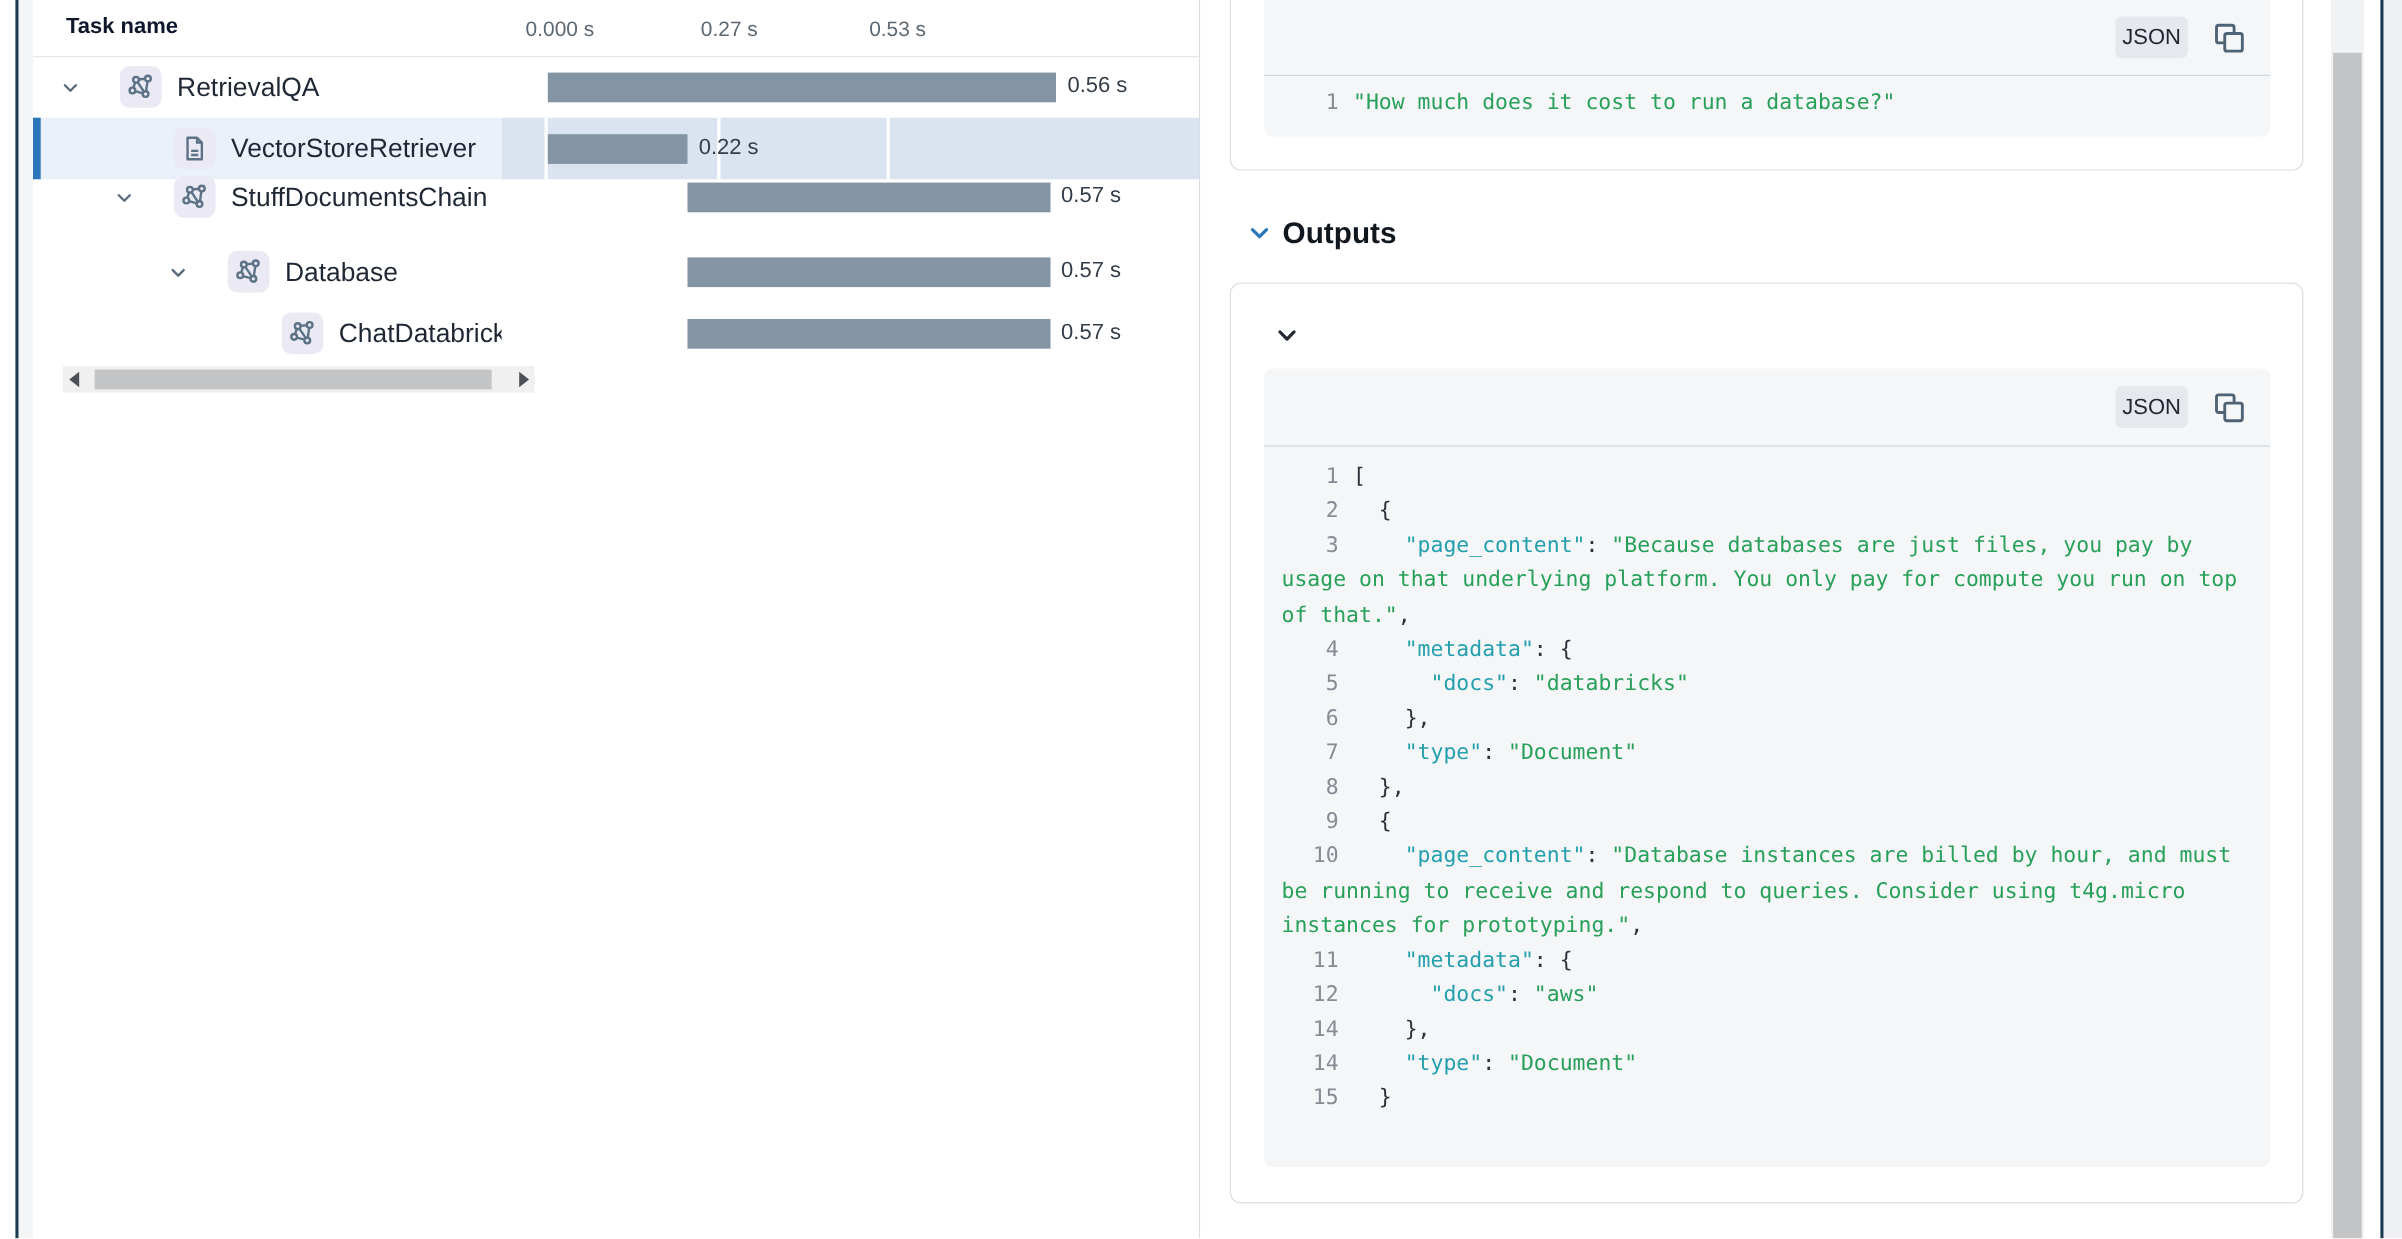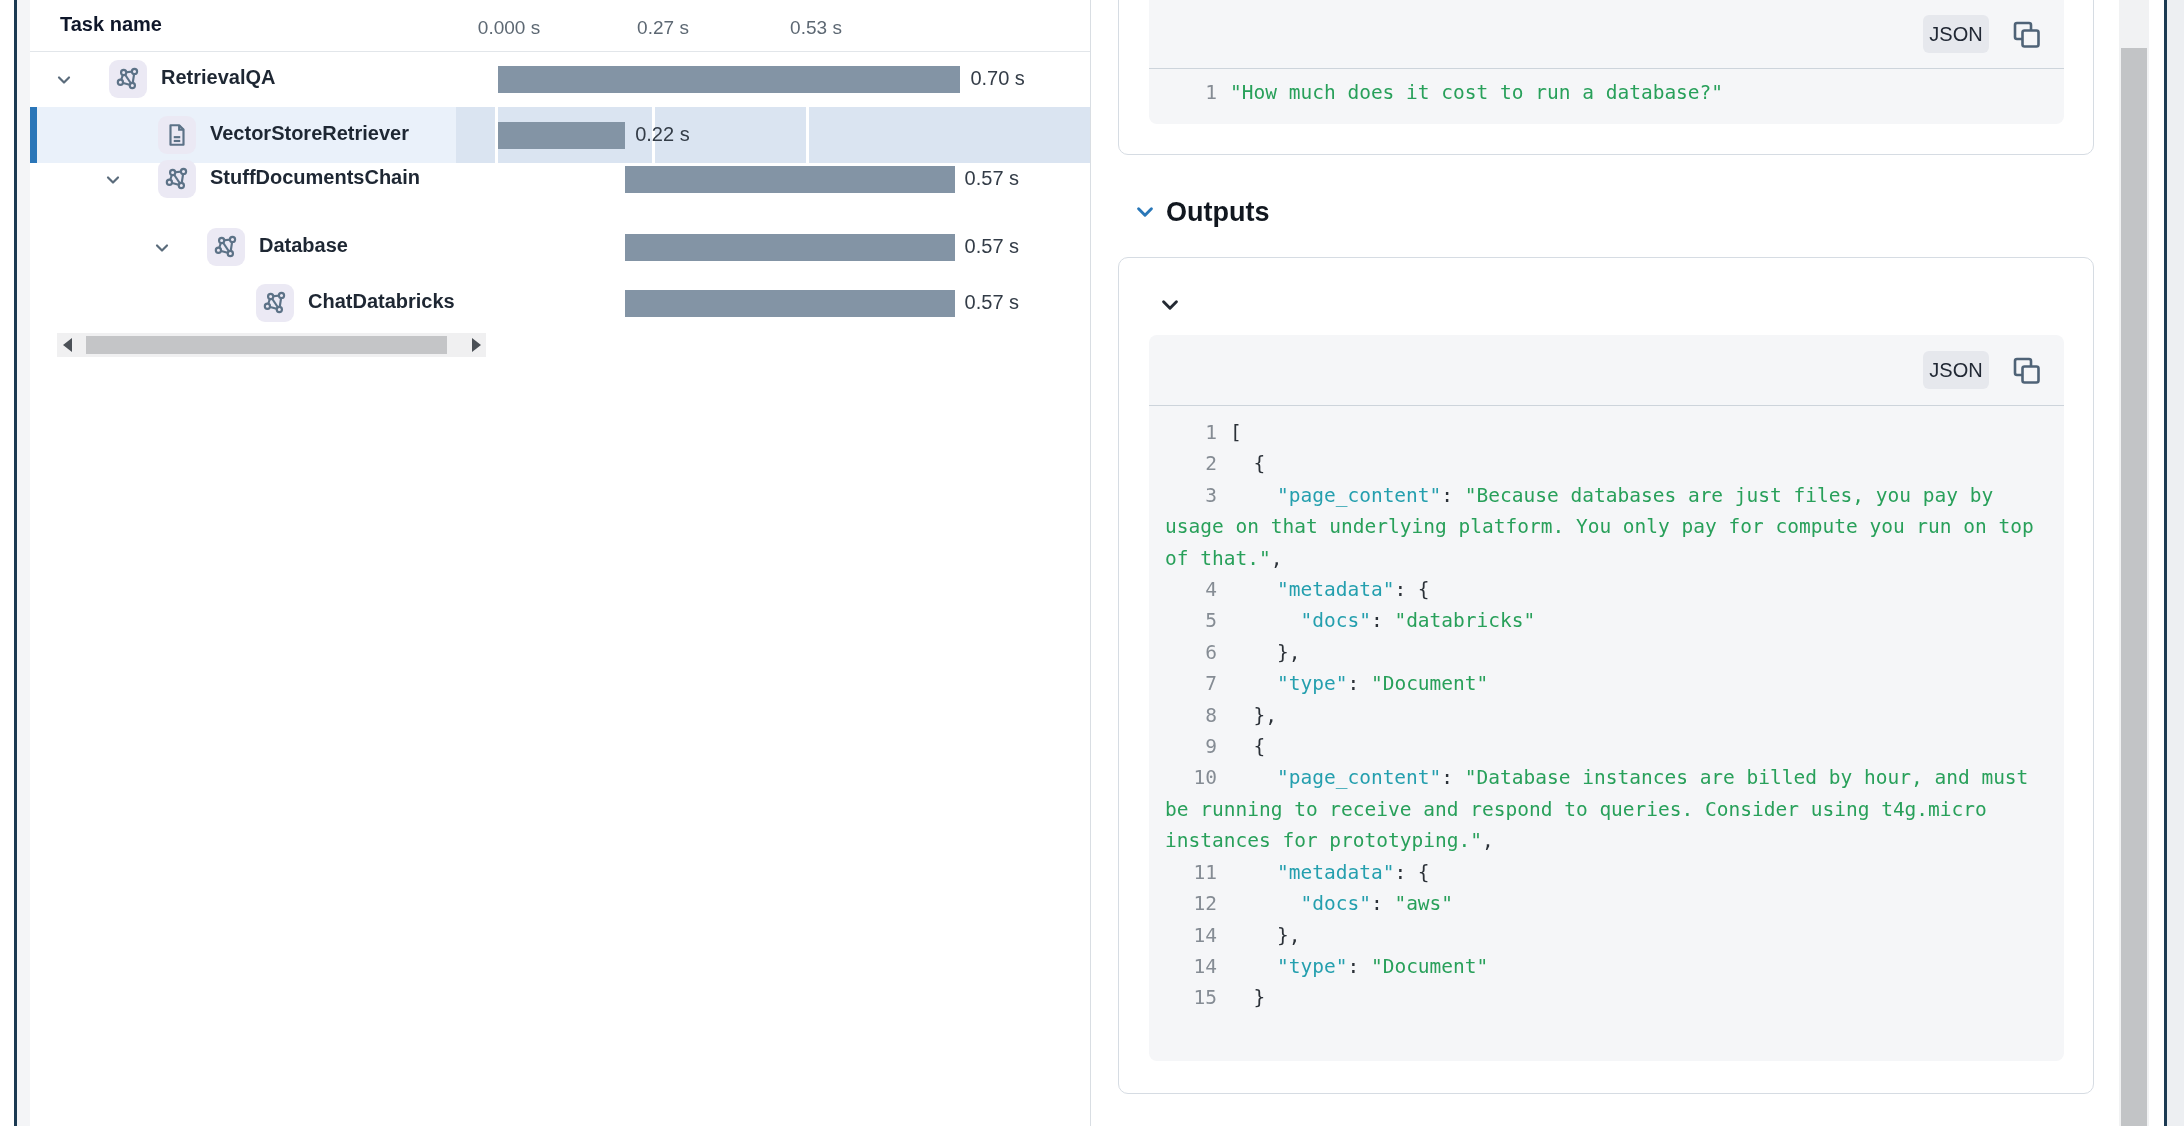--- a/index.html
+++ b/index.html
@@ -17,21 +17,21 @@
   .task-name{left:14px;top:13px;font-size:20px;font-weight:bold;color:#0f172a;margin-left:16px;}
   .tick{top:17px;font-size:19px;color:#5d6873;transform:translateX(-50%);white-space:nowrap;}
   .tree-row{left:0;width:1060px;height:56px;}
   .row-accent{left:0;top:0;width:7px;height:56px;background:#2a76b8;}
   .row-bg-label{top:0;height:56px;background:#eaf1fa;}
   .row-bg-timeline{top:0;height:56px;background:#dae4f1;}
   .gridline{top:0;width:3px;height:56px;background:#fff;}
   .chev{top:19px;width:20px;height:20px;}
   .node-icon{top:9px;width:38px;height:38px;background:#ebe9f4;border-radius:9px;
              display:flex;align-items:center;justify-content:center;}
-  .row-label{top:15px;font-size:20px;color:#1e2733;white-space:nowrap;overflow:hidden;font-weight:bold;}
+  .row-label{top:15px;font-size:24px;color:#1e2733;white-space:nowrap;overflow:hidden;}
   .bar{top:15px;height:27px;background:#8394a5;}
   .dur{top:16px;font-size:20px;color:#333c47;white-space:nowrap;}
 
   
   .hsb-track{left:27px;top:333px;width:429px;height:24px;background:#f0f0f1;}
   .hsb-thumb{left:29px;top:3px;width:361px;height:18px;background:#c4c5c7;}
   .hsb-btn{top:0;width:20px;height:24px;display:flex;align-items:center;justify-content:center;}
   .tri-l{width:0;height:0;border-top:7px solid transparent;border-bottom:7px solid transparent;border-right:9px solid #4c5157;}
   .tri-r{width:0;height:0;border-top:7px solid transparent;border-bottom:7px solid transparent;border-left:9px solid #4c5157;}
 
@@ -87,21 +87,21 @@
               <line x1="18" y1="5" x2="16" y2="18"></line>
               <line x1="5" y1="15" x2="16" y2="18"></line>
               <circle cx="8" cy="6" r="2.4" fill="#ebe9f4"></circle>
               <circle cx="18" cy="5" r="2.4" fill="#ebe9f4"></circle>
               <circle cx="5" cy="15" r="2.4" fill="#ebe9f4"></circle>
               <circle cx="16" cy="18" r="2.4" fill="#ebe9f4"></circle>
             </svg>
           </div>
           <div class="abs row-label" style="left:131px;width:295px">RetrievalQA</div>
           <div class="abs bar" style="left:468px;width:462.40000000000003px"></div>
-          <div class="abs dur" style="left:940.4000000000001px">0.70 s</div>
+          <div class="abs dur" style="left:940.4000000000001px">0.56 s</div>
         </div>
         <div class="abs tree-row" style="top: 56px;">
           <div class="abs row-bg-label" style="left:7px;width:419px"></div>
           <div class="abs row-bg-timeline" style="left:426px;width:634px"></div>
           <div class="abs gridline" style="left:465px"></div>
           <div class="abs gridline" style="left:622px"></div>
           <div class="abs gridline" style="left:776px"></div>
           <div class="abs row-accent"></div>
           <div class="abs node-icon" style="left:128px">
             <svg width="26" height="26" viewBox="0 0 24 24" fill="none" stroke="#5c7287" stroke-width="2">

